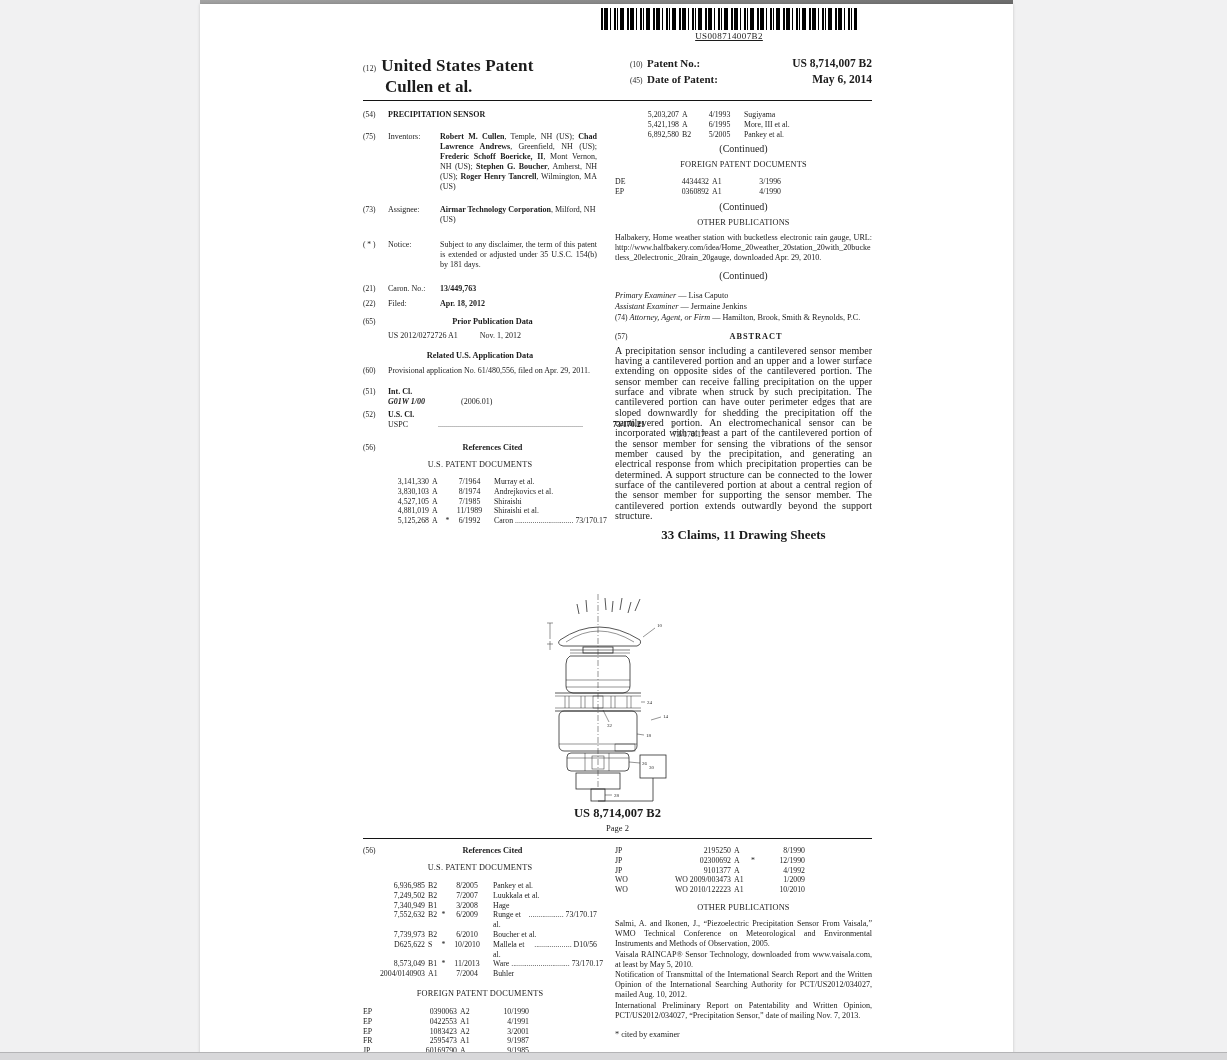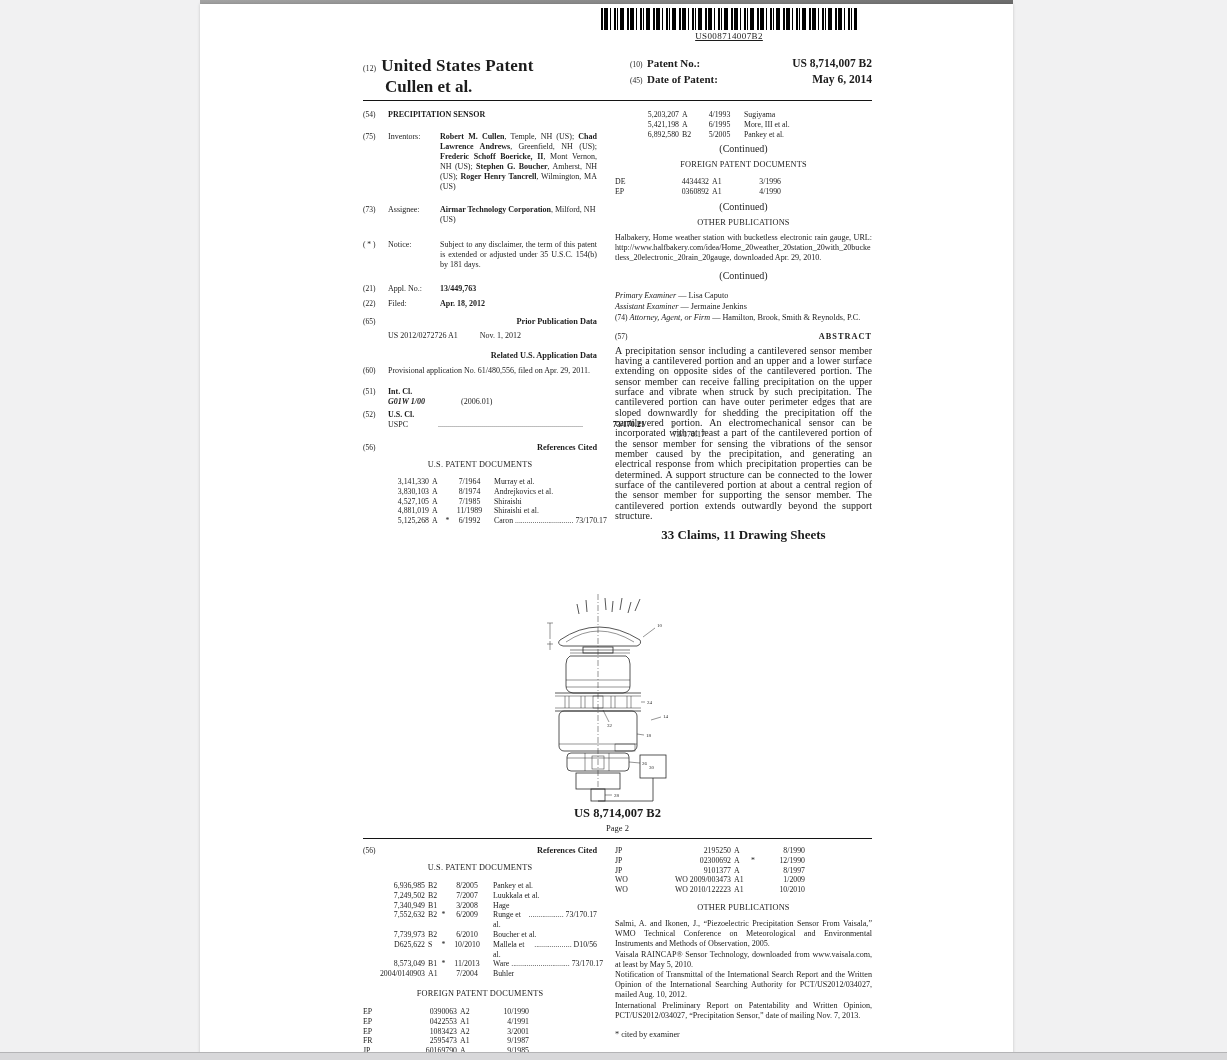--- a/index.html
+++ b/index.html
@@ -39,21 +39,21 @@
   
   .p1cols { position:absolute; top:106px; left:0; width:509px; display:flex; gap:18px;
             font-size:8px; line-height:10px; }
   .colL { width:234px; }
   .colR { width:257px; }
   .b { font-weight:bold; }
   .bi { font-weight:bold; font-style:italic; }
   .it  { display:grid; grid-template-columns:25px 1fr; }
   .it3 { display:grid; grid-template-columns:25px 52px 1fr; }
   .just { text-align:justify; }
-  .sechead { font-weight:bold; font-size:8.3px; text-align:right; }
+  .sechead { font-weight:bold; font-size:8.3px; text-align:center; }
   .capshead { font-size:8.3px; text-align:center; letter-spacing:.2px; }
   .cont { text-align:center; font-size:10px; margin:5px 0 6px; }
 
   
   .refrows { font-size:7.8px; line-height:9.8px; }
   .usrow { display:grid; grid-template-columns:50px 15px 7px 37px 1fr; }
   .usrow.wide { grid-template-columns:58px 15px 7px 40px 1fr; }
   .usrow .no { text-align:right; }
   .usrow .kd { padding-left:3px; }
   .usrow .st { text-align:center; }
@@ -146,21 +146,21 @@
           </div>
 
           <div class="it3" style="margin-bottom:14px">
             <span class="paren">( * )</span>
             <span>Notice:</span>
             <div class="just">Subject to any disclaimer, the term of this patent is extended or adjusted under 35 U.S.C. 154(b) by 181 days.</div>
           </div>
 
           <div class="it3" style="margin-bottom:5px">
             <span class="paren">(21)</span>
-            <span>Appl. No.:</span>
+            <span>Caron. No.:</span>
             <span class="b">13/449,763</span>
           </div>
 
           <div class="it3" style="margin-bottom:8px">
             <span class="paren">(22)</span>
             <span>Filed:</span>
             <span class="b">Apr. 18, 2012</span>
           </div>
 
           <div class="it" style="margin-bottom:4px">
@@ -581,21 +581,21 @@
                 <span class="no">02300692</span>
                 <span class="kd">A</span>
                 <span class="st">*</span>
                 <span class="dt">12/1990</span>
               </div>
               <div class="frow wide">
                 <span class="cc">JP</span>
                 <span class="no">9101377</span>
                 <span class="kd">A</span>
                 <span class="st"></span>
-                <span class="dt">8/1997</span>
+                <span class="dt">4/1992</span>
               </div>
               <div class="frow wide">
                 <span class="cc">WO</span>
                 <span class="no">WO 2009/003473</span>
                 <span class="kd">A1</span>
                 <span class="st"></span>
                 <span class="dt">1/2009</span>
               </div>
               <div class="frow wide">
                 <span class="cc">WO</span>

